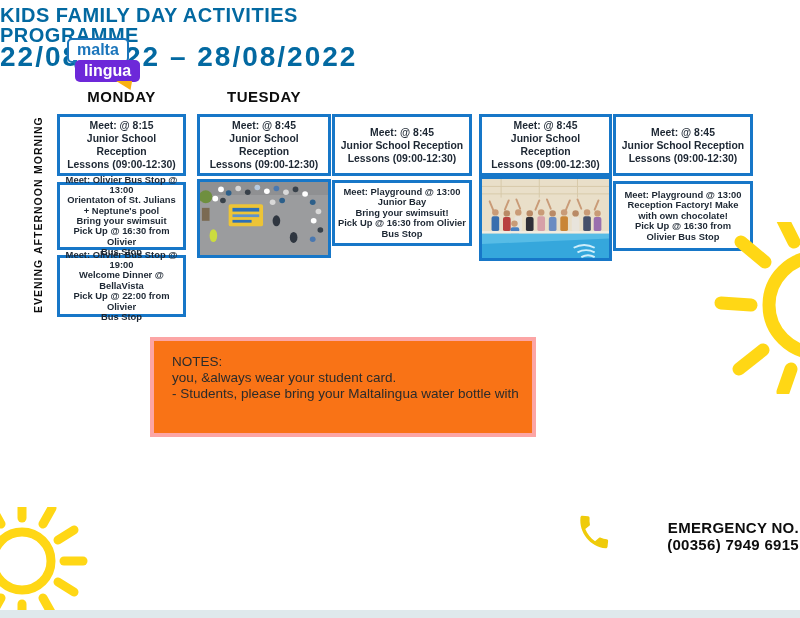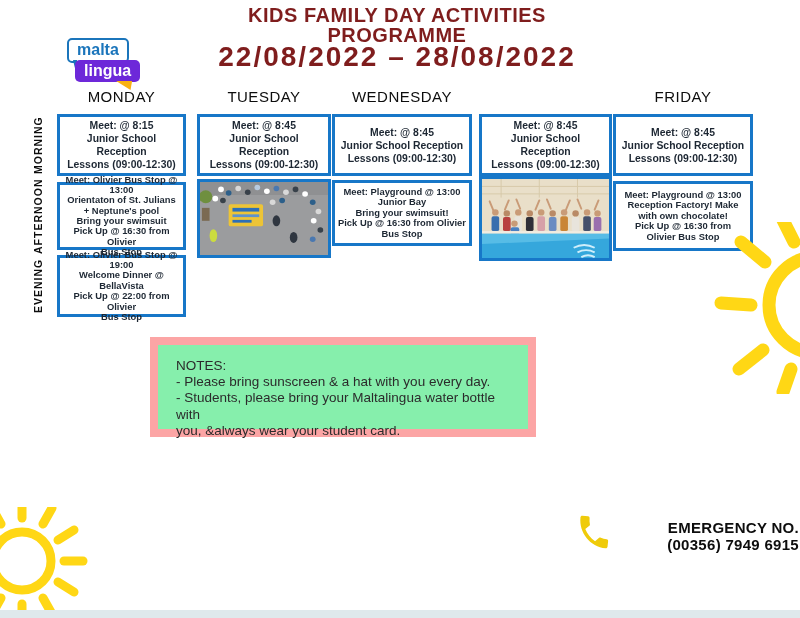--- a/index.html
+++ b/index.html
@@ -14,32 +14,32 @@
   .tail-malta{position:absolute;left:4px;bottom:-9px;width:16px;height:10px;background:#1B75BB;
       clip-path:polygon(0 0,100% 0,15% 100%);}
   .tail-malta::after{content:"";position:absolute;left:4px;top:0;width:8px;height:5px;background:#fff;
       clip-path:polygon(0 0,100% 0,15% 100%);}
   .logo-lingua{position:absolute;left:27px;top:24px;padding:0 9px 1px 9px;background:#6d28d9;
       border-radius:5px;color:#fff;font-weight:700;font-size:16px;line-height:21px;z-index:2;}
   .tail-lingua{position:absolute;right:8px;bottom:-8px;width:16px;height:9px;background:#F9B112;
       clip-path:polygon(0 0,100% 0,90% 100%);}
 
   
-  .title{position:absolute;left:0;right:6px;top:5px;text-align:center;color:#7f1d1d;}
+  .title{position:absolute;left:0;right:6px;top:5px;text-align:left;color:#0369a1;}
   .title div{font-weight:800;font-size:20px;line-height:20px;letter-spacing:.5px;}
   .title .title-dates{font-size:28px;line-height:23px;letter-spacing:2px;}
 
   
   .c1{left:57px;width:129px;}
   .c2{left:197px;width:134px;}
   .c3{left:332px;width:140px;}
   .c4{left:479px;width:133px;}
   .c5{left:613px;width:140px;}
   .dayhead{position:absolute;top:88px;height:20px;text-align:center;
-      font-weight:400;font-size:15px;letter-spacing:.5px;color:#0d0d0d;}
+      font-weight:700;font-size:15px;letter-spacing:.5px;color:#0d0d0d;}
   .vlabel{position:absolute;left:29px;width:17px;display:flex;align-items:center;justify-content:center;
       writing-mode:vertical-rl;transform:rotate(180deg);
       font-weight:800;font-size:10.5px;letter-spacing:1px;color:#0d0d0d;}
   .v-morning{top:114px;height:62px;}
   .v-afternoon{top:177px;height:78px;}
   .v-evening{top:255px;height:62px;}
 
   .cell{position:absolute;box-sizing:border-box;border:3px solid #1777C8;background:#fff;
       display:flex;flex-direction:column;justify-content:center;align-items:center;
       text-align:center;color:#1d2733;padding:2px 3px;}
@@ -49,21 +49,21 @@
   .a-mon{top:182px;height:68px;}
   .a-tue{top:179px;height:79px;padding:0;}
   .a-wed{top:180px;height:66px;}
   .a-thu{top:176px;height:85px;padding:0;}
   .a-fri{top:181px;height:70px;}
   .e-mon{top:255px;height:62px;}
   .cell.photo svg{width:100%;height:100%;display:block;}
 
   
   .notes{position:absolute;left:150px;top:337px;width:386px;height:100px;box-sizing:border-box;
-      border:8px solid #fca5a5;background:#86efac;padding:13px 8px 0 18px;
+      border:4px solid #fca5a5;background:#f97316;padding:13px 8px 0 18px;
       font-size:13.5px;line-height:1.2;color:#2b2b2b;text-align:left;}
   .notes .line{font-size:13.5px;}
 
   
   .phone{position:absolute;left:574px;top:512px;width:40px;height:40px;transform:rotate(6deg);}
   .emg{position:absolute;left:617px;top:519px;width:182px;text-align:right;
       font-weight:800;font-size:15px;line-height:17px;letter-spacing:.3px;color:#0d0d0d;}
 
   
   .sun-right{position:absolute;left:695px;top:222px;width:105px;height:172px;}
@@ -87,22 +87,20 @@
   </div>
 
   <div class="title">
     <div>KIDS FAMILY DAY ACTIVITIES</div>
     <div>PROGRAMME</div>
     <div class="title-dates">22/08/2022 – 28/08/2022</div>
   </div>
 
   <div class="dayhead c1">MONDAY</div>
   <div class="dayhead c2">TUESDAY</div>
-  <div class="dayhead c3">WEDNESDAY</div>
-  <div class="dayhead c5">FRIDAY</div>
 
   <div class="vlabel v-morning">MORNING</div>
   <div class="vlabel v-afternoon">AFTERNOON</div>
   <div class="vlabel v-evening">EVENING</div>
 
   <div class="cell c1 r-morning">
       <div class="line">Meet: @ 8:15</div>
       <div class="line">Junior School Reception</div>
       <div class="line">Lessons (09:00-12:30)</div>
     </div>
@@ -248,23 +246,22 @@
       <div class="line">Meet: Olivier Bus Stop @</div>
       <div class="line">19:00</div>
       <div class="line">Welcome Dinner @ BellaVista</div>
       <div class="line">Pick Up @ 22:00 from Olivier</div>
       <div class="line">Bus Stop</div>
     </div>
 
   <div class="notes">
     <div>NOTES:</div>
     <div>
-        <div class="line">- Please bring sunscreen &amp; a hat with you every day.</div>
+        <div class="line">you, &amp;always wear your student card.</div>
         <div class="line">- Students, please bring your Maltalingua water bottle with</div>
-        <div class="line">you, &amp;always wear your student card.</div>
       </div>
   </div>
 
   <svg class="phone" viewBox="0 0 24 24">
     <path fill="#EFCB0A" d="M6.62 10.79c1.44 2.83 3.76 5.14 6.59 6.59l2.2-2.2c.27-.27.67-.36 1.02-.24 1.12.37 2.33.57 3.57.57.55 0 1 .45 1 1V20c0 .55-.45 1-1 1-9.39 0-17-7.61-17-17 0-.55.45-1 1-1h3.5c.55 0 1 .45 1 1 0 1.25.2 2.45.57 3.57.11.35.03.74-.24 1.02l-2.21 2.2z"></path>
   </svg>
   <div class="emg">
     <div>EMERGENCY NO.</div>
     <div>(00356) 7949 6915</div>
   </div>

